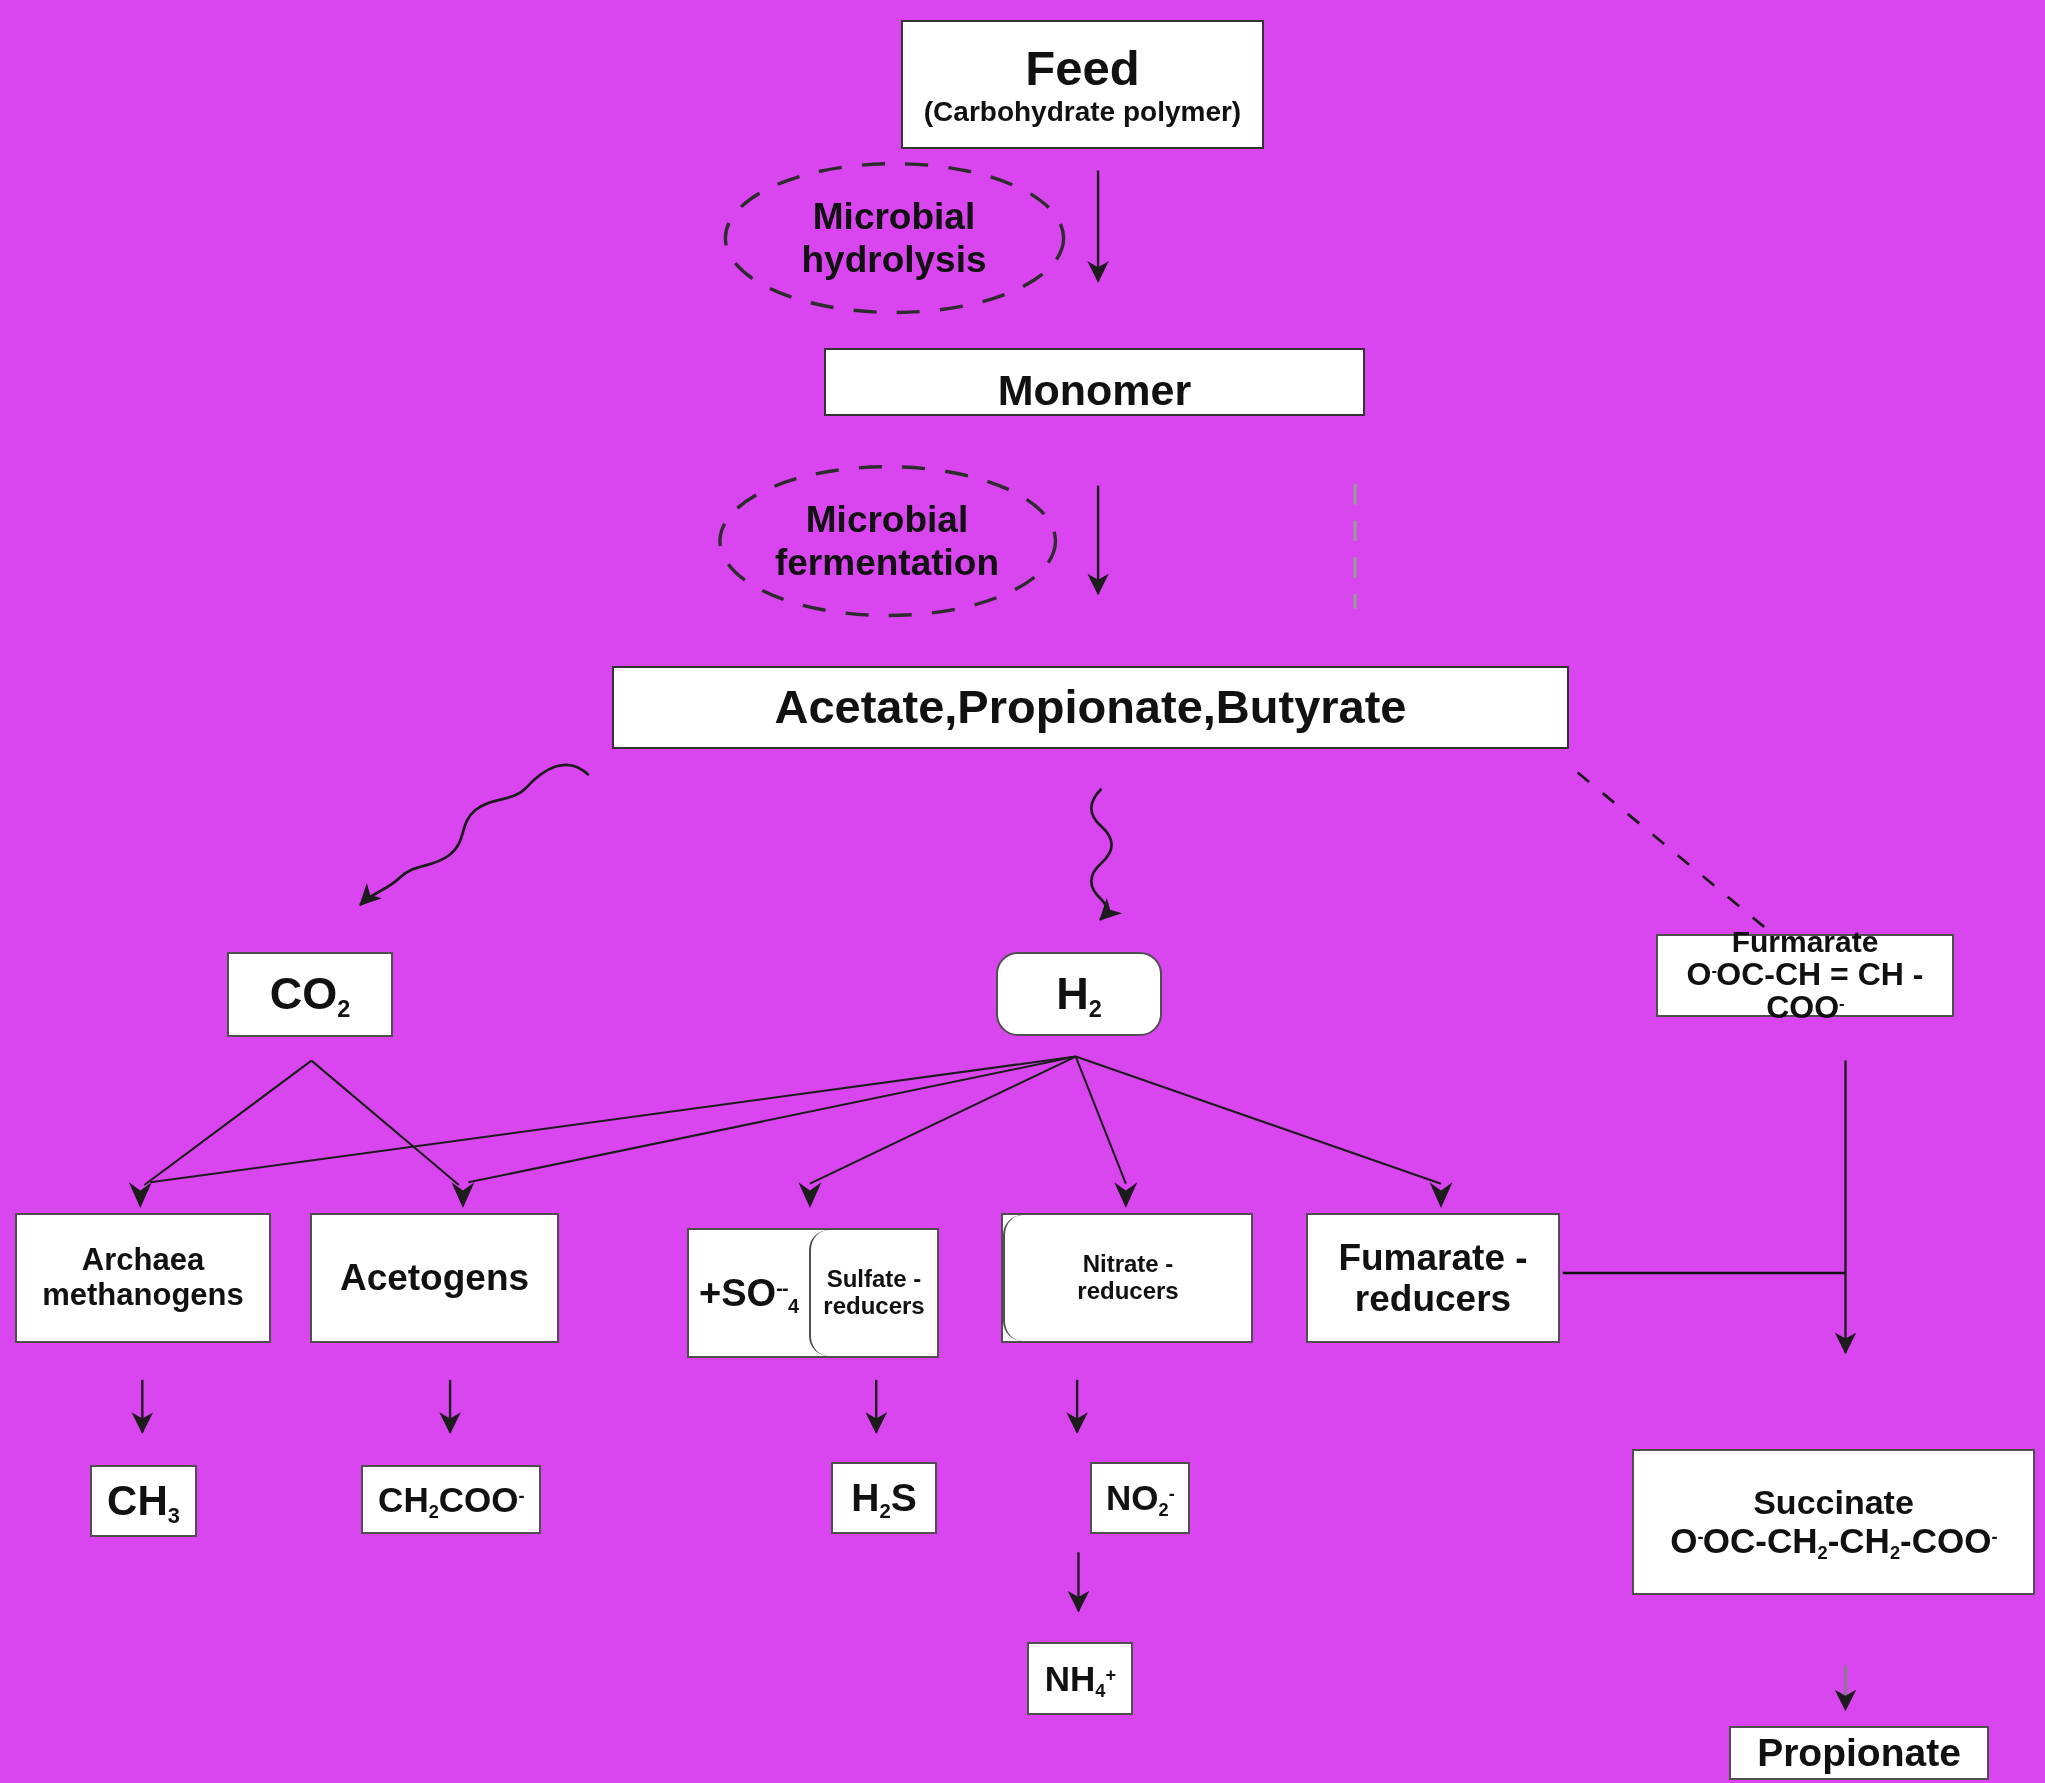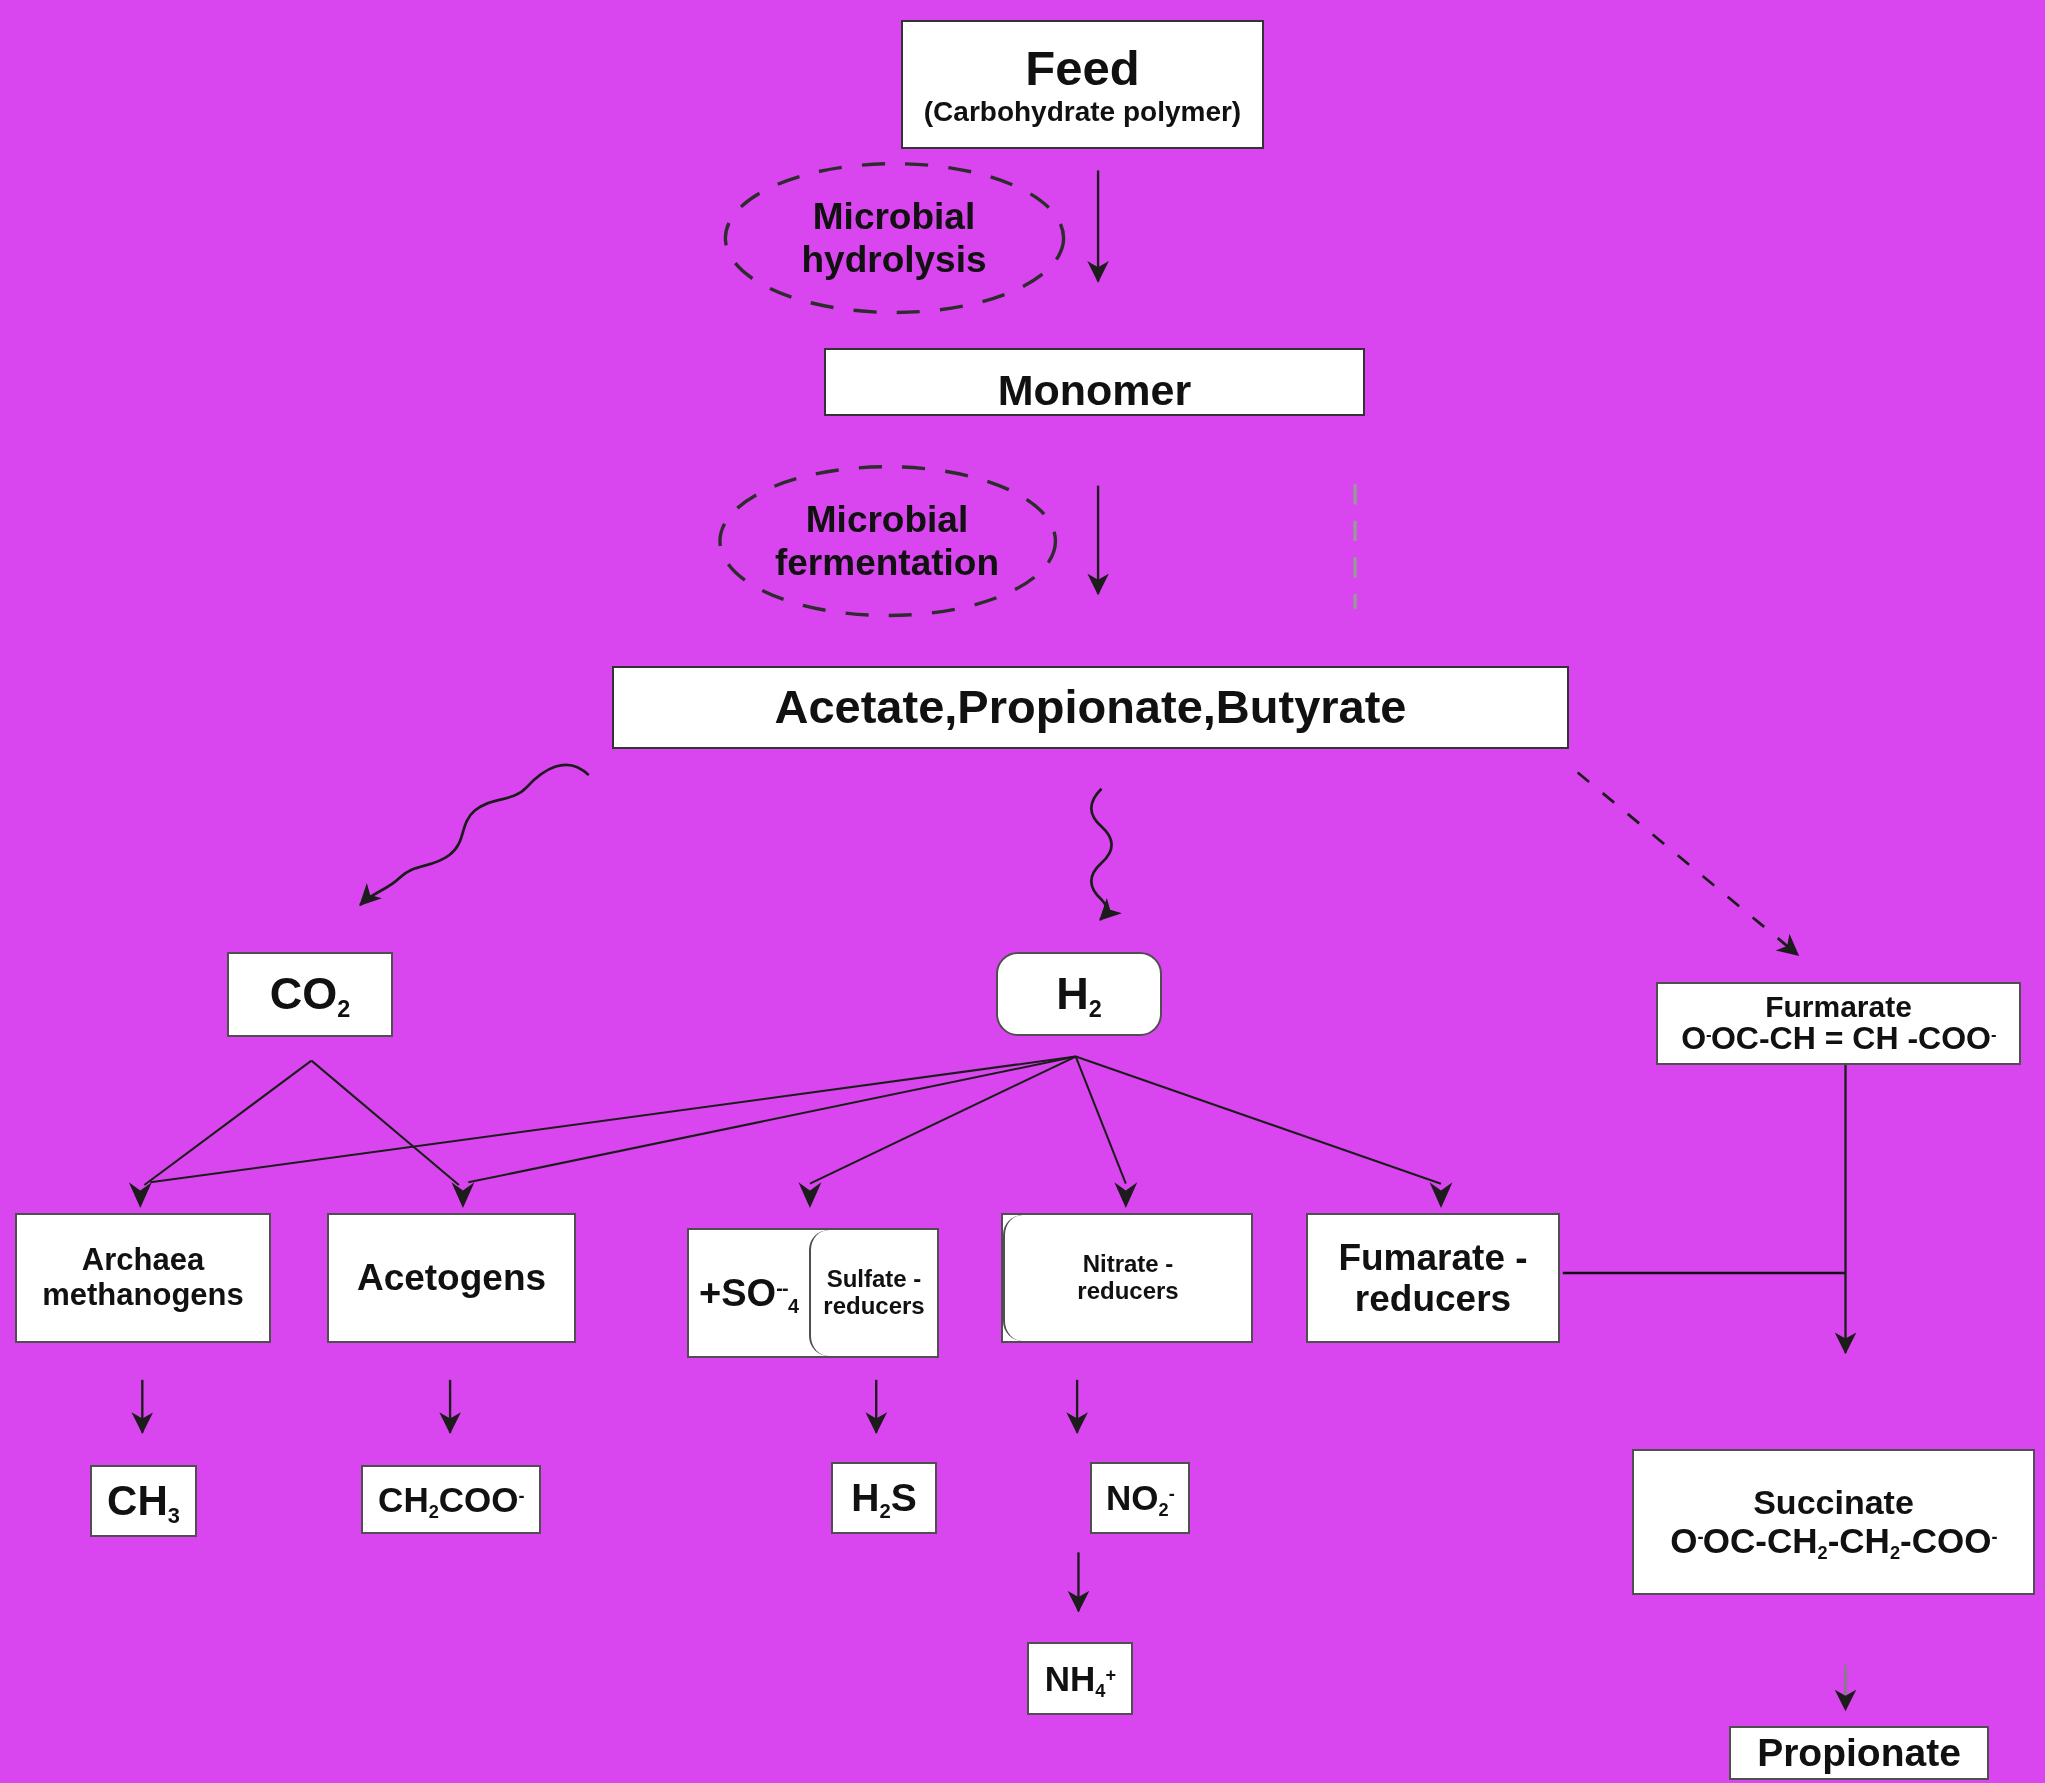--- a/index.html
+++ b/index.html
@@ -105,31 +105,31 @@
   </div>
 
   <div class="box" style="left:227px;top:952px;width:166px;height:85px;">
     <span class="f66"><span>CO</span><sub>2</sub></span>
   </div>
 
   <div class="box" style="left:996px;top:952px;width:166px;height:84px;border-radius:22px;">
     <span class="f66"><span>H</span><sub>2</sub></span>
   </div>
 
-  <div class="box tight" style="left:1656px;top:982px;width:365px;height:83px;">
+  <div class="box tight" style="left:1656px;top:934px;width:298px;height:83px;">
     <span class="f44">Furmarate</span>
     <span class="f48"><span>O</span><sup>-</sup><span>OC-CH = CH -COO</span><sup>-</sup></span>
   </div>
 
   <div class="box" style="left:15px;top:1213px;width:256px;height:130px;">
     <span class="f46">Archaea</span>
     <span class="f46">methanogens</span>
   </div>
 
-  <div class="box" style="left:327px;top:1213px;width:249px;height:130px;">
+  <div class="box" style="left:310px;top:1213px;width:249px;height:130px;">
     <span class="f54">Acetogens</span>
   </div>
 
   <div class="box split" style="left:687px;top:1213px;width:252px;height:130px;margin-top:15px;">
     <div class="cell" style="width:120px;">
       <span class="f56"><span>+</span><span>SO</span><sup>--</sup><sub>4</sub></span>
     </div>
     <div class="cell right" style="flex:1;">
       <span class="f36">Sulfate -</span>
       <span class="f36">reducers</span>

